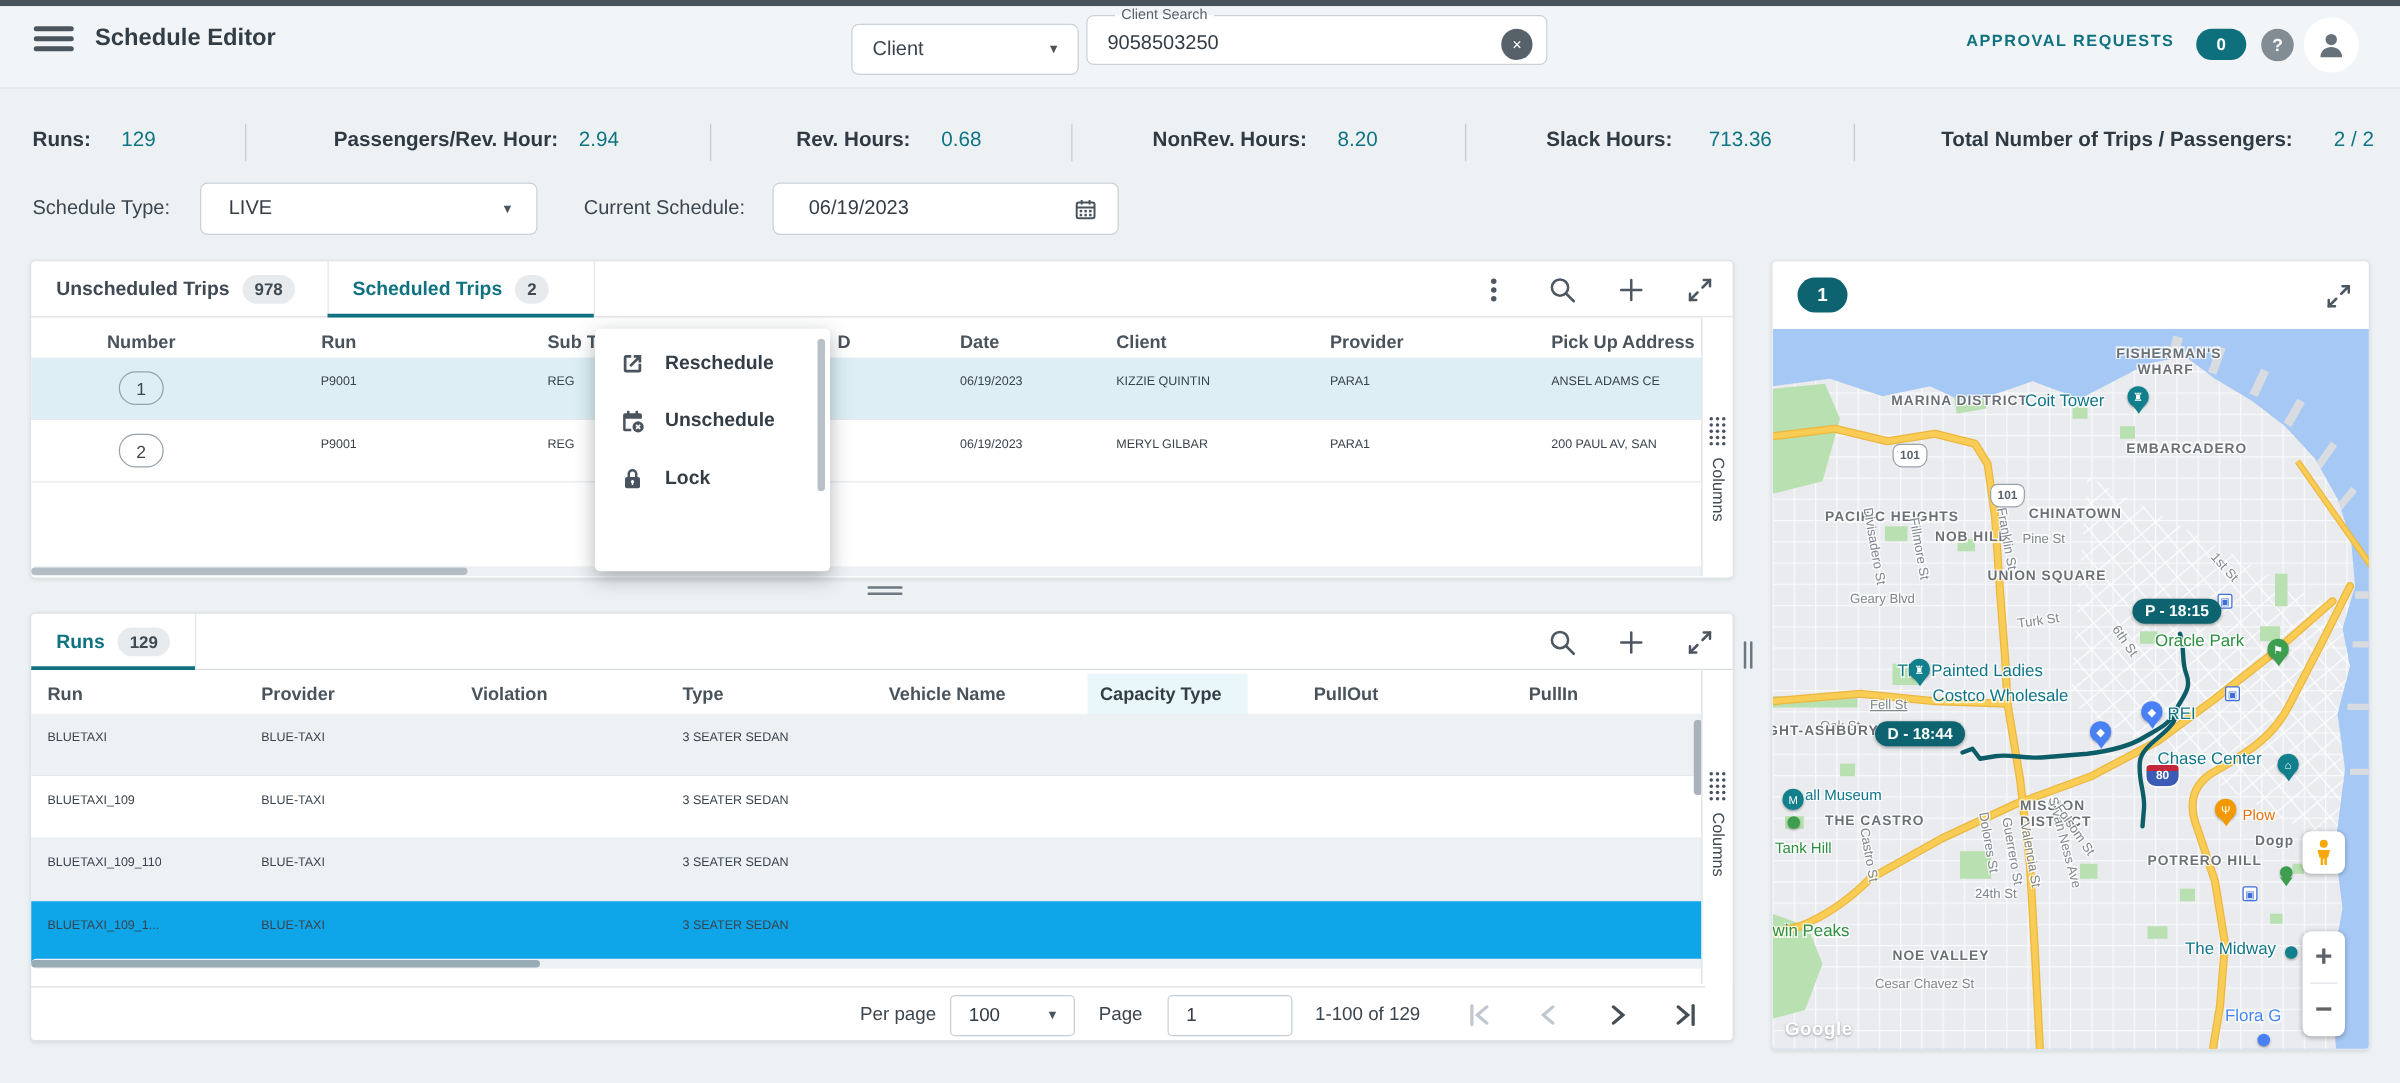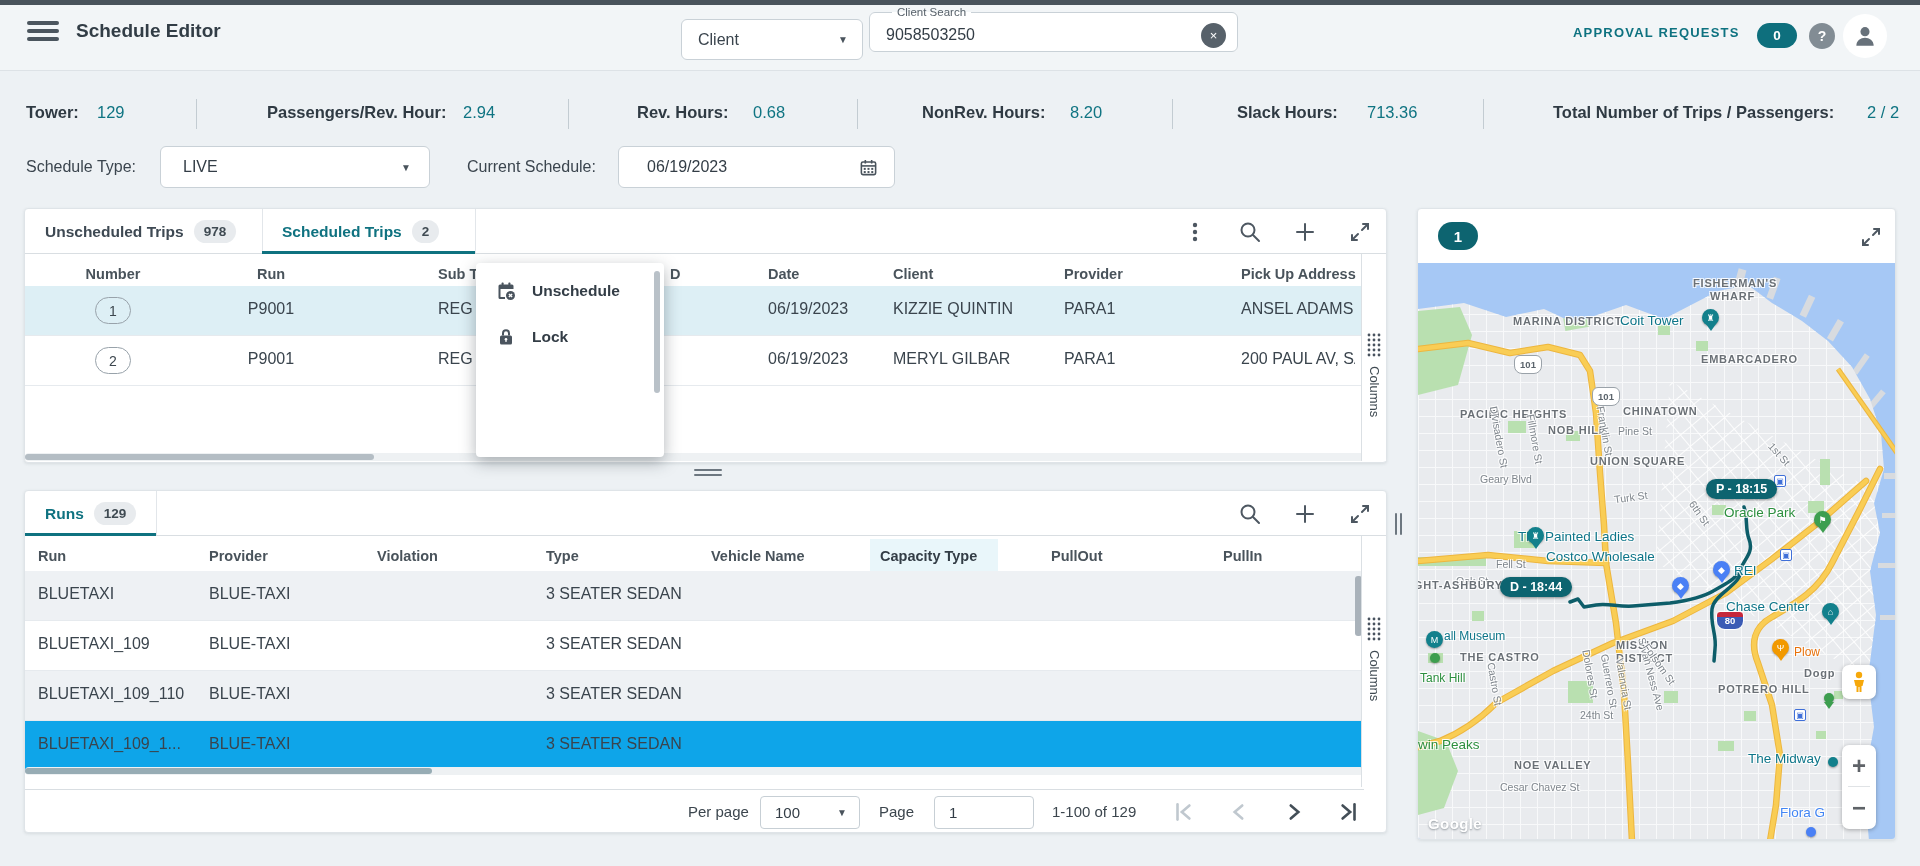--- a/index.html
+++ b/index.html
@@ -41,21 +41,21 @@
   #trips-card{left:24px;top:208px;width:1363px;height:255px}
   #runs-card{left:24px;top:490px;width:1363px;height:343px}
   .tabbar{position:absolute;left:0;top:0;width:100%;height:45px;border-bottom:1px solid #d9dee2;box-sizing:border-box}
   .tab{position:absolute;top:0;height:45px;display:flex;align-items:center;gap:10px;padding-left:20px;box-sizing:border-box;cursor:pointer;font-size:15.5px;font-weight:bold;color:#3e4953}
   .tab.active{color:#0f7280}
   .tab .cnt{background:#e8ebee;border-radius:12px;height:23px;padding:0 10px;display:flex;align-items:center;font-size:13.5px;color:#3f4a52}
   .tabsep{position:absolute;top:0;width:1px;height:44px;background:#e2e6ea}
   .underline{position:absolute;height:3px;background:#0f7280;bottom:-1px}
   .toolbtn{position:absolute;top:11px;width:24px;height:24px;cursor:pointer}
   .thead{position:absolute;font-size:14.5px;font-weight:bold;color:#49535b;white-space:nowrap}
-  .tcell{position:absolute;font-size:16px;color:#3a444d;white-space:nowrap;overflow:hidden}
+  .tcell{position:absolute;font-size:10px;color:#3a444d;white-space:nowrap;overflow:hidden}
   .trow{position:absolute;left:0;width:1339px;height:50px;border-bottom:1px solid #e6eaee;box-sizing:border-box;cursor:pointer}
   .numchip{position:absolute;width:36px;height:27px;border:1.5px solid #98a2aa;border-radius:14px;box-sizing:border-box;
     display:flex;align-items:center;justify-content:center;font-size:14px;color:#3c464e}
   .hscroll{position:absolute;left:0;height:8px;background:#eef1f3;border-radius:4px}
   .hthumb{position:absolute;top:1px;height:6px;border-radius:3px;background:#b4bdc4;cursor:pointer}
   .colstrip{position:absolute;right:0;width:24px;border-left:1px solid #dbe0e4;background:#fff;top:45px}
   .colstrip .txt{position:absolute;left:5px;writing-mode:vertical-rl;font-size:13px;color:#3f4a52;cursor:pointer}
   
   #ctx-menu{left:476px;top:263px;width:188px;height:194px;background:#fff;border-radius:4px;z-index:60;
     box-shadow:0 5px 16px rgba(30,40,50,.35);padding-top:5px;box-sizing:border-box}
@@ -135,21 +135,21 @@
 <div class="abs" id="approval-badge">0</div>
 <div class="abs" id="help-btn">?</div>
 <div class="abs" id="avatar">
   <svg width="26" height="26" viewBox="0 0 24 24">
     <circle cx="12" cy="8" r="4.2" fill="#67717a"></circle>
       <path d="M4,21 c0,-5 4,-7.5 8,-7.5 s8,2.5 8,7.5 Z" fill="#67717a"></path>
   </svg>
 </div>
 
 <div id="stats-bar">
-    <div class="abs stat lb-0" style="left: 26px;"><span class="lb">Tower:</span></div>
+    <div class="abs stat lb-0" style="left: 26px;"><span class="lb">Runs:</span></div>
     <div class="abs stat" style="left: 97px;"><span class="vl">129</span></div>
     <div class="abs stat lb-1" style="left: 267px;"><span class="lb">Passengers/Rev. Hour:</span></div>
     <div class="abs stat" style="left: 463px;"><span class="vl">2.94</span></div>
     <div class="abs stat lb-2" style="left: 637px;"><span class="lb">Rev. Hours:</span></div>
     <div class="abs stat" style="left: 753px;"><span class="vl">0.68</span></div>
     <div class="abs stat lb-3" style="left: 922px;"><span class="lb">NonRev. Hours:</span></div>
     <div class="abs stat" style="left: 1070px;"><span class="vl">8.20</span></div>
     <div class="abs stat lb-4" style="left: 1237px;"><span class="lb">Slack Hours:</span></div>
     <div class="abs stat" style="left: 1367px;"><span class="vl">713.36</span></div>
     <div class="abs stat lb-5" style="left: 1553px;"><span class="lb">Total Number of Trips / Passengers:</span></div>
@@ -277,20 +277,27 @@
           <circle cx="3" cy="23" r="1.4"></circle>
           <circle cx="8" cy="23" r="1.4"></circle>
           <circle cx="13" cy="23" r="1.4"></circle>
         </g>
     </svg>
     <span class="txt" style="top:112px">Columns</span>
   </div>
 </div>
 
 <div class="abs" id="ctx-menu">
+  <div class="ctx-item">
+    <svg width="20" height="20" viewBox="0 0 20 20">
+      <path fill="#4a545e" d="M3,5 a2,2 0 0 1 2,-2 h4 v2.2 H5.2 v9.6 h9.6 V10 H17 v5 a2,2 0 0 1 -2,2 H5 a2,2 0 0 1 -2,-2 Z"></path>
+      <path fill="#4a545e" d="M11,3 h6 v6 h-2.2 V6.7 l-5.9,5.9 -1.5,-1.5 L13.3,5.2 H11 Z"></path>
+    </svg>
+    <span>Reschedule</span>
+  </div>
   <div class="ctx-item">
     <svg width="20" height="20" viewBox="0 0 20 20">
       <path fill="#4a545e" d="M4,3.5 h12 a1.5,1.5 0 0 1 1.5,1.5 v3 h-2 V8 H4.5 v8 H9 v2 H4 a1.5,1.5 0 0 1 -1.5,-1.5 V5 A1.5,1.5 0 0 1 4,3.5 Z"></path>
       <rect x="5.6" y="1.6" width="2" height="3.4" rx="0.6" fill="#4a545e"></rect>
         <rect x="12.4" y="1.6" width="2" height="3.4" rx="0.6" fill="#4a545e"></rect>
       <circle cx="14.5" cy="14.5" r="4.5" fill="#4a545e"></circle>
       <path d="M12.9,12.9 l3.2,3.2 M16.1,12.9 l-3.2,3.2" stroke="#fff" stroke-width="1.4"></path>
     </svg>
     <span>Unschedule</span>
   </div>
@@ -531,21 +538,21 @@
         <div class="mlb street" style="left: 200px; top: 162px;">Pine St</div>
         <div class="mlb district" style="left: 172px; top: 192px;">UNION SQUARE</div>
         <div class="mlb street" style="left: 348px; top: 185px; transform: rotate(48deg);">1st St</div>
         <div class="mlb street" style="left: 62px; top: 210px;">Geary Blvd</div>
         <div class="mlb street" style="left: 196px; top: 228px; transform: rotate(-8deg);">Turk St</div>
         <div class="mlb street" style="left: 268px; top: 244px; transform: rotate(55deg);">6th St</div>
         <div class="mlb poi-green lg" style="left: 306px; top: 242px;">Oracle Park</div>
         <div class="mlb poi-teal lg" style="left: 100px; top: 266px;">The Painted Ladies</div>
         <div class="mlb poi-teal lg" style="left: 128px; top: 286px;">Costco Wholesale</div>
         <div class="mlb poi-teal lg" style="left: 316px; top: 300px;">REI</div>
-        <div class="mlb street" style="left: 78px; top: 295px;">Fell St</div>
+        <div class="mlb street" style="left: 78px; top: 295px; text-decoration: underline;">Fell St</div>
         <div class="mlb street" style="left: 38px; top: 312px;">Oak St</div>
         <div class="mlb district" style="left: -8px; top: 316px;">IGHT-ASHBURY</div>
         <div class="mlb poi-teal lg" style="left: 308px; top: 336px;">Chase Center</div>
         <div class="mlb poi-teal" style="left: 26px; top: 366px;">all Museum</div>
         <div class="mlb poi-orange" style="left: 376px; top: 382px;">Plow</div>
         <div class="mlb district" style="left: 42px; top: 388px;">THE CASTRO</div>
         <div class="mlb district" style="left: 198px; top: 376px;">MISSION</div>
         <div class="mlb district" style="left: 198px; top: 389px;">DISTRICT</div>
         <div class="mlb poi-green" style="left: 2px; top: 408px;">Tank Hill</div>
         <div class="mlb district" style="left: 300px; top: 420px;">POTRERO HILL</div>

